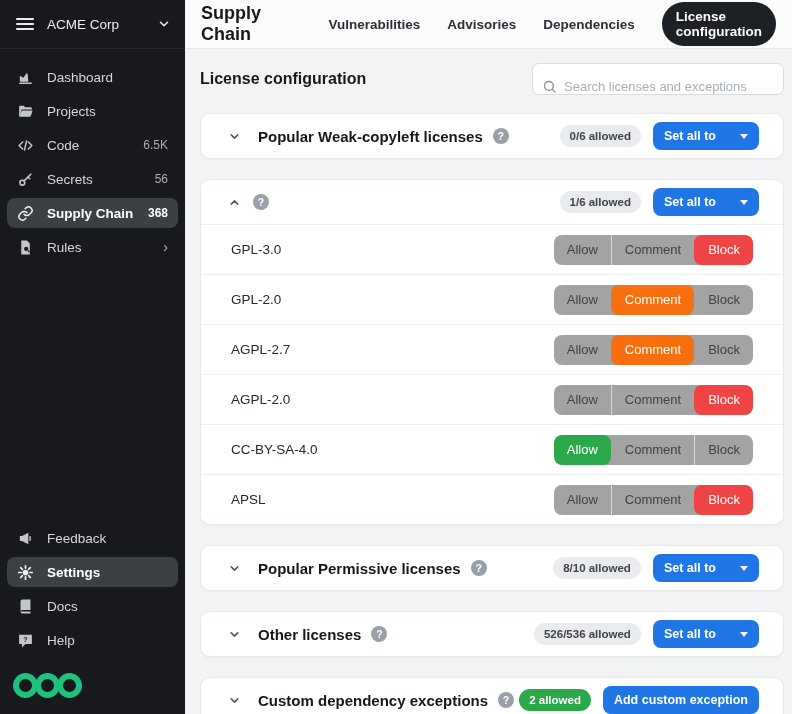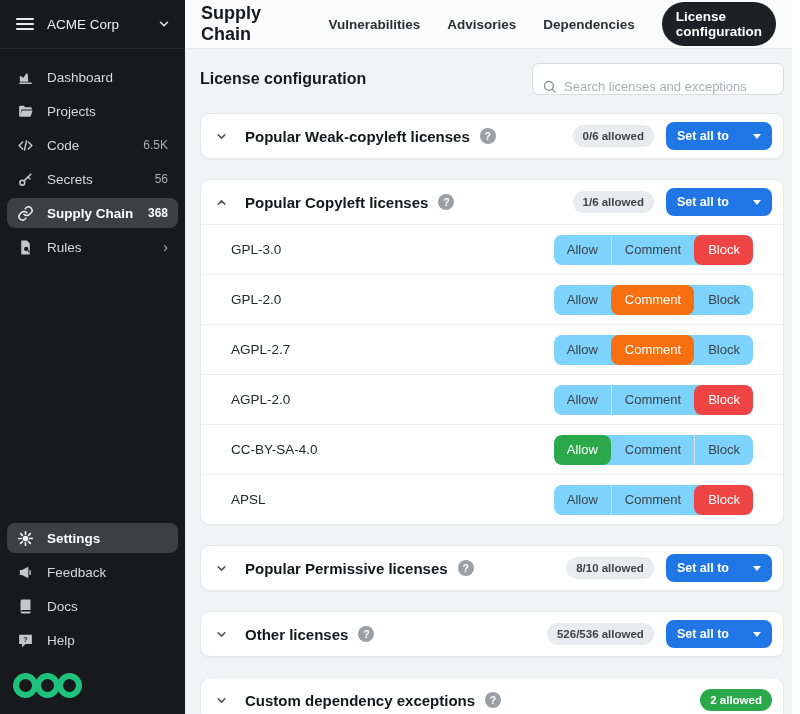--- a/index.html
+++ b/index.html
@@ -37,34 +37,34 @@
 
   .content { flex:1; background:#f2f3f5; padding:14px 8px 0 15px; overflow:hidden; }
   .page-head { display:flex; align-items:center; justify-content:space-between; margin-bottom:18px; }
   .page-title { font-size:16px; font-weight:700; color:#17191c; }
   .searchbox { width:252px; height:32px; background:#ffffff; border:1px solid #d9dcdf; border-radius:7px; display:flex; align-items:flex-end; padding:0 9px; }
   .searchbox svg { width:15px; height:15px; color:#8d939a; flex:none; }
   .searchbox input { border:0; outline:0; margin-left:7px; flex:1; font-size:13px; color:#30353b; font-family:"Liberation Sans", sans-serif; background:transparent; }
   .searchbox input::placeholder { color:#a9afb6; }
 
   .card { background:#ffffff; border:1px solid #e7e9eb; border-radius:10px; margin-bottom:20px; box-shadow:0 1px 2px rgba(20,22,26,.04); }
-  .sec-head { height:44px; display:flex; align-items:center; padding:0 11px; cursor:pointer; }
+  .sec-head { height:44px; display:flex; align-items:center; padding:0 24px; cursor:pointer; }
   .chevbtn { width:18px; height:18px; display:flex; align-items:center; justify-content:center; color:#555b63; cursor:pointer; }
   .chevbtn svg { width:13px; height:13px; }
   .sec-title { margin-left:15px; font-size:15px; font-weight:700; color:#15181b; }
   .helpdot { width:16px; height:16px; margin-left:10px; border-radius:50%; background:#9aa0a7; color:#ffffff; font-size:10.5px; font-weight:700; display:flex; align-items:center; justify-content:center; }
   .sec-right { margin-left:auto; display:flex; align-items:center; gap:12px; }
   .pill { background:#e9ebee; color:#3e444b; font-size:11.5px; font-weight:600; border-radius:999px; padding:5px 10px; white-space:nowrap; }
   .pill.green { background:#2ba84a; color:#ffffff;text-align:center; }
   .btn-blue { background:#2176e5; color:#ffffff; border:0; border-radius:8px; font-size:12.5px; font-weight:700; padding:7px 11px; display:flex; align-items:center; gap:24px; cursor:pointer; font-family:"Liberation Sans", sans-serif; }
   .caret { width:0; height:0; border-left:4.5px solid transparent; border-right:4.5px solid transparent; border-top:5px solid #ffffff; }
 
   .lic-row { height:50px; display:flex; align-items:center; padding:0 30px; border-top:1px solid #edeff1; }
   .lic-name { font-size:13.5px; color:#24292e; }
-  .seg { margin-left:auto; display:flex; background:#7dd3fc; border-radius:8px; overflow:hidden; }
+  .seg { margin-left:auto; display:flex; background:#a3a3a3; border-radius:8px; overflow:hidden; }
   .seg-btn { border:0; background:transparent; font-family:"Liberation Sans", sans-serif; font-size:13px; font-weight:500; color:#3d434a; padding:0 13px; height:30px; cursor:pointer; border-left:1px solid #d9dbde; }
   .seg-btn:first-child { border-left:0; }
   .seg-btn.on { border-radius:8px; color:#ffffff; border-left-color:transparent; }
   .seg-btn.on + .seg-btn { border-left-color:transparent; }
   .seg-btn.on-allow { background:#2ba84a; }
   .seg-btn.on-comment { background:#f76f0e; }
   .seg-btn.on-block { background:#ef4444; }
 </style>
 </head>
 <body>
@@ -132,43 +132,43 @@
             <path d="M15.2 16.2 17.4 18.4" stroke="#17191d" stroke-width="1.6"></path>
           </svg>
         <span class="lbl">Rules</span>
         <span class="chev">›</span>
       </div>
     </nav>
 
     <div class="sb-spacer"></div>
 
     <nav class="sb-nav">
+      <div class="sb-item">
+        <svg viewBox="0 0 24 24" fill="currentColor">
+            <path d="M16 4 7 8.5H4v7h3L16 20V4z"></path>
+            <path d="M18.5 9.5v5" stroke="currentColor" stroke-width="2" fill="none" stroke-linecap="round"></path>
+          </svg>
+        <span class="lbl">Feedback</span>
+      </div>
       <div class="sb-item active">
         <svg viewBox="0 0 24 24" fill="none" stroke="currentColor" stroke-width="2.4" stroke-linecap="round">
             <circle cx="12" cy="12" r="4" fill="currentColor" stroke="none"></circle>
             <line x1="12" y1="2.5" x2="12" y2="5.8"></line>
             <line x1="12" y1="18.2" x2="12" y2="21.5"></line>
             <line x1="2.5" y1="12" x2="5.8" y2="12"></line>
             <line x1="18.2" y1="12" x2="21.5" y2="12"></line>
             <line x1="5.2" y1="5.2" x2="7.6" y2="7.6"></line>
             <line x1="16.4" y1="16.4" x2="18.8" y2="18.8"></line>
             <line x1="18.8" y1="5.2" x2="16.4" y2="7.6"></line>
             <line x1="7.6" y1="16.4" x2="5.2" y2="18.8"></line>
           </svg>
         <span class="lbl">Settings</span>
       </div>
       <div class="sb-item">
         <svg viewBox="0 0 24 24" fill="currentColor">
-            <path d="M16 4 7 8.5H4v7h3L16 20V4z"></path>
-            <path d="M18.5 9.5v5" stroke="currentColor" stroke-width="2" fill="none" stroke-linecap="round"></path>
-          </svg>
-        <span class="lbl">Feedback</span>
-      </div>
-      <div class="sb-item">
-        <svg viewBox="0 0 24 24" fill="currentColor">
             <path d="M5 4.5A2.5 2.5 0 0 1 7.5 2H19v15H7.5A2.5 2.5 0 0 0 5 19.5V4.5z"></path>
             <path d="M5 19.5A2.5 2.5 0 0 0 7.5 22H19v-3H7.5a2.5 2.5 0 0 0-2.5.5z"></path>
           </svg>
         <span class="lbl">Docs</span>
       </div>
       <div class="sb-item">
         <svg viewBox="0 0 24 24" fill="currentColor">
             <path d="M3 4h18v13h-9l-5 5v-5H3z"></path>
             <text x="12" y="13.6" text-anchor="middle" font-size="10" font-weight="bold" fill="#17191d">?</text>
           </svg>
@@ -227,21 +227,20 @@
         </div>
       </section>
 
       <section class="card">
         <div class="sec-head">
           <span class="chevbtn">
               <svg viewBox="0 0 24 24" fill="none" stroke="currentColor" stroke-width="3" stroke-linecap="round" stroke-linejoin="round">
                 <polyline points="6 15 12 9 18 15"></polyline>
               </svg>
             </span>
-          <span class="sec-title">Popular Copyleft licenses</span>
           <span class="helpdot">?</span>
           <span class="sec-right">
             <span class="pill">1/6 allowed</span>
             <button class="btn-blue">
                 <span>Set all to</span>
                 <span class="caret"></span>
               </button>
           </span>
         </div>
 
@@ -342,19 +341,22 @@
         <div class="sec-head">
           <span class="chevbtn">
               <svg viewBox="0 0 24 24" fill="none" stroke="currentColor" stroke-width="3" stroke-linecap="round" stroke-linejoin="round">
                 <polyline points="6 9 12 15 18 9"></polyline>
               </svg>
             </span>
           <span class="sec-title">Custom dependency exceptions</span>
           <span class="helpdot">?</span>
           <span class="sec-right">
             <span class="pill green">2 allowed</span>
+            <button class="btn-blue">
+                <span>Add custom exception</span>
+              </button>
           </span>
         </div>
       </section>
 
     </div>
   </div>
 </div>
 
 </body></html>

